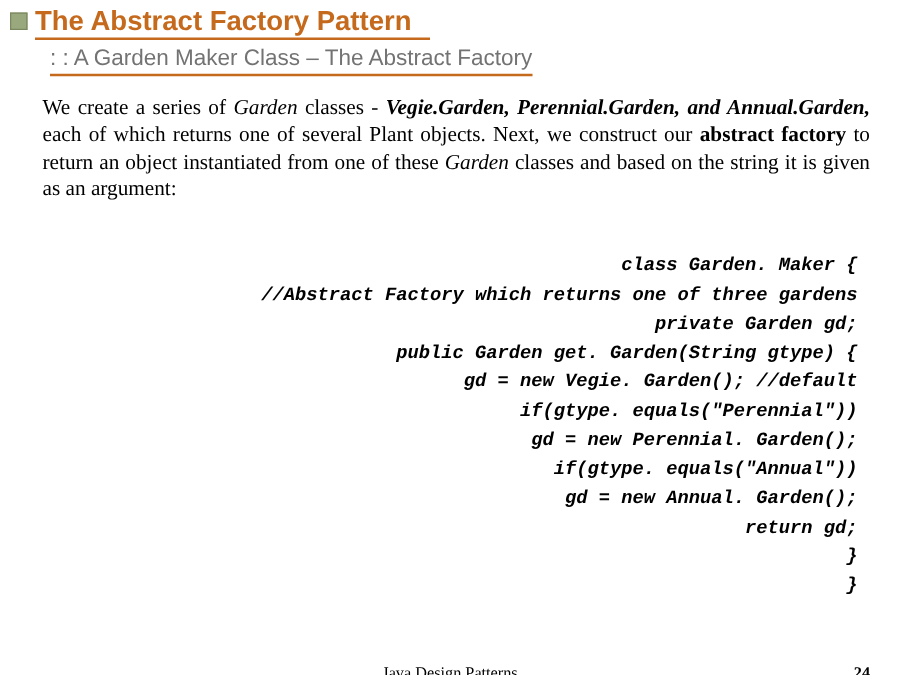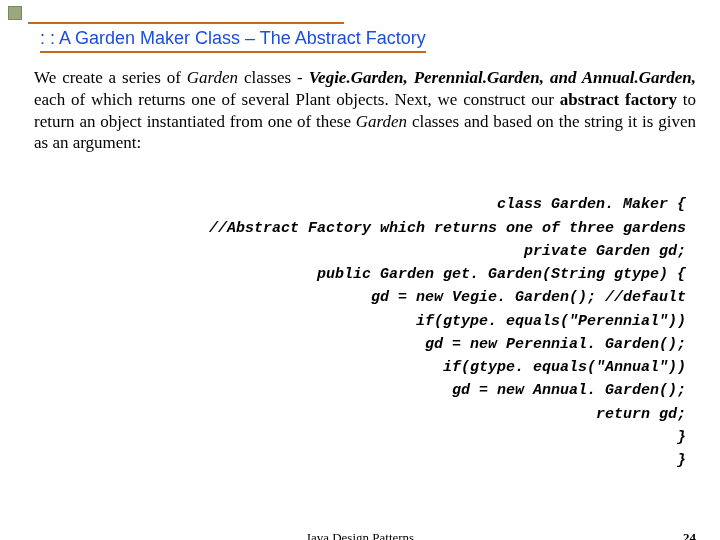--- a/index.html
+++ b/index.html
@@ -37,21 +37,21 @@
     background: #c56a1c;
     width: 316px;
     margin-left: 28px;
     margin-top: 2px;
   }
   .subtitle-row {
     margin: 4px 0 0 40px;
   }
   .subtitle-text {
     display: inline-block;
-    color: #1d4ed8;
+    color: #737373;
     font-family: Arial, sans-serif;
     font-size: 18px;
     border-bottom: 2px solid #c56a1c;
     padding-bottom: 2px;
   }
   .body {
     padding: 14px 24px 0 34px;
     font-size: 17px;
     line-height: 1.28;
     text-align: justify;
@@ -87,20 +87,21 @@
     position: absolute;
     right: 24px;
     font-weight: bold;
   }
 </style>
 </head>
 <body>
 
 <div class="title-bar">
   <div class="title-box"></div>
+  <div class="title-text">The Abstract Factory Pattern</div>
 </div>
 <div class="title-underline"></div>
 
 <div class="subtitle-row">
   <span class="subtitle-text">: : A Garden Maker Class – The Abstract Factory</span>
 </div>
 
 <div class="body">
   <span>We create a series of </span><span class="italic">Garden</span><span> classes - </span><span class="bolditalic">Vegie.Garden, Perennial.Garden, and Annual.Garden,</span><span> each of which returns one of several Plant objects. Next, we construct our </span><span class="bold">abstract factory</span><span> to return an object instantiated from one of these </span><span class="italic">Garden</span><span> classes  and based on the string it is given as an argument:</span>
 </div>

